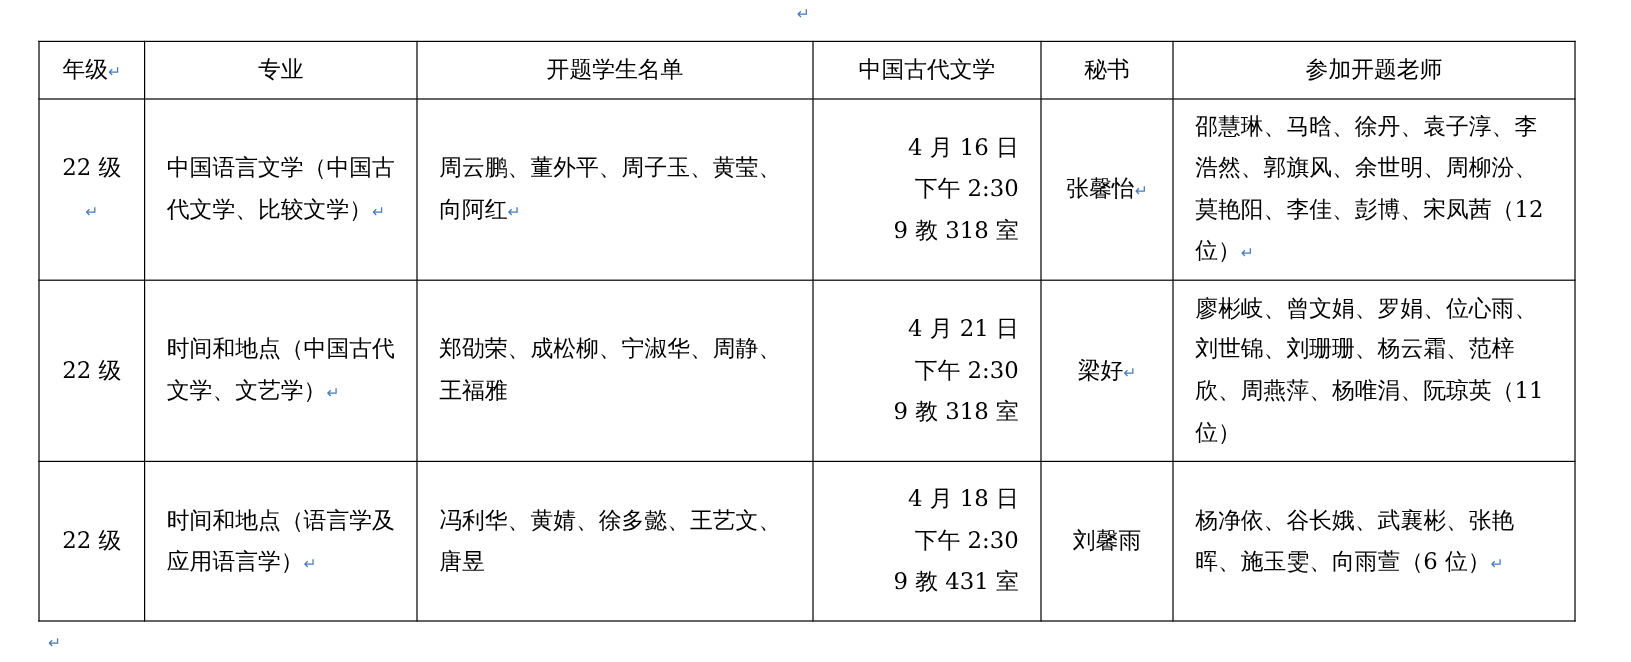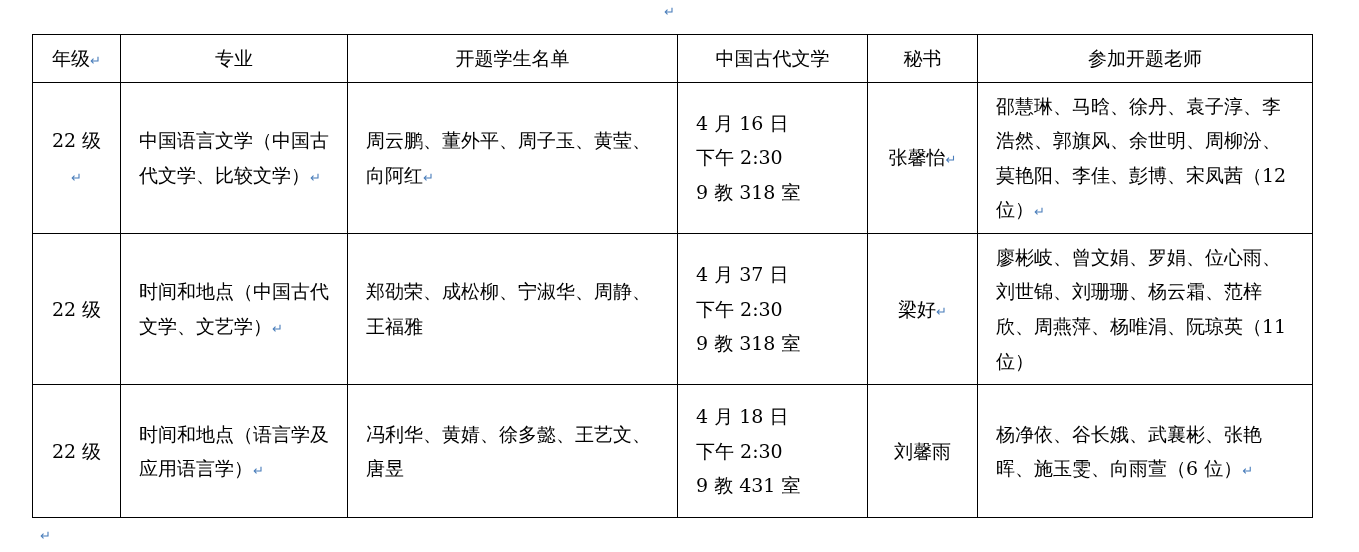--- a/index.html
+++ b/index.html
@@ -61,21 +61,21 @@
 
   thead td {
     text-align: center;
     height: 34px;
     padding-top: 4px;
     padding-bottom: 4px;
   }
   .cell-center { text-align: center; }
   .cell-left { text-align: left; }
   .row-body td { height: 120px; }
-  .time-line { display: block; text-align: left; }
+  .time-line { display: block; text-align: right; }
   .mark {
     color: #4a7ebb;
     font-size: 13px;
     font-family: "Liberation Serif", serif;
     vertical-align: baseline;
   }
 </style>
 </head>
 <body>
 
@@ -115,21 +115,21 @@
         </td>
         <td class="cell-center"><span>张馨怡</span><span class="mark">↵</span></td>
         <td class="cell-left"><span>邵慧琳、马晗、徐丹、袁子淳、李浩然、郭旗风、余世明、周柳汾、莫艳阳、李佳、彭博、宋凤茜（12 位）</span><span class="mark">↵</span></td>
       </tr>
 
       <tr class="row-body">
         <td class="cell-center"><span>22 级</span><span class="mark"></span></td>
         <td class="cell-left"><span>时间和地点（中国古代文学、文艺学）</span><span class="mark">↵</span></td>
         <td class="cell-left"><span>郑劭荣、成松柳、宁淑华、周静、王福雅</span><span class="mark"></span></td>
         <td class="cell-center">
-          <span class="time-line">4 月 37 日</span>
+          <span class="time-line">4 月 21 日</span>
           <span class="time-line">下午 2:30</span>
           <span class="time-line">9 教 318 室</span>
         </td>
         <td class="cell-center"><span>梁好</span><span class="mark">↵</span></td>
         <td class="cell-left"><span>廖彬岐、曾文娟、罗娟、位心雨、刘世锦、刘珊珊、杨云霜、范梓欣、周燕萍、杨唯涓、阮琼英（11 位）</span><span class="mark"></span></td>
       </tr>
 
       <tr class="row-body">
         <td class="cell-center"><span>22 级</span><span class="mark"></span></td>
         <td class="cell-left"><span>时间和地点（语言学及应用语言学）</span><span class="mark">↵</span></td>

